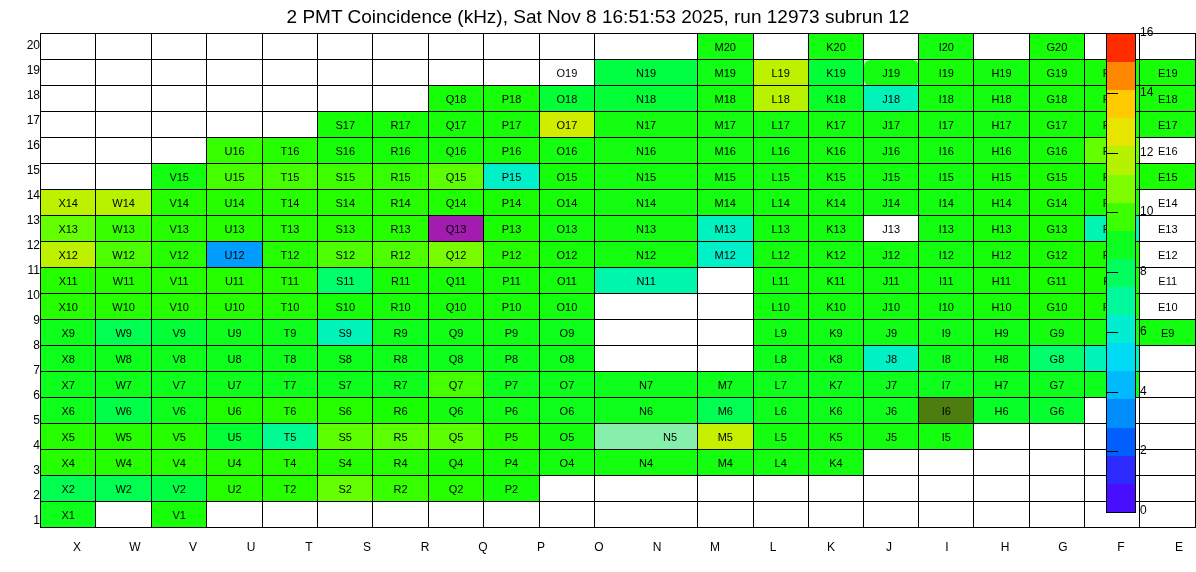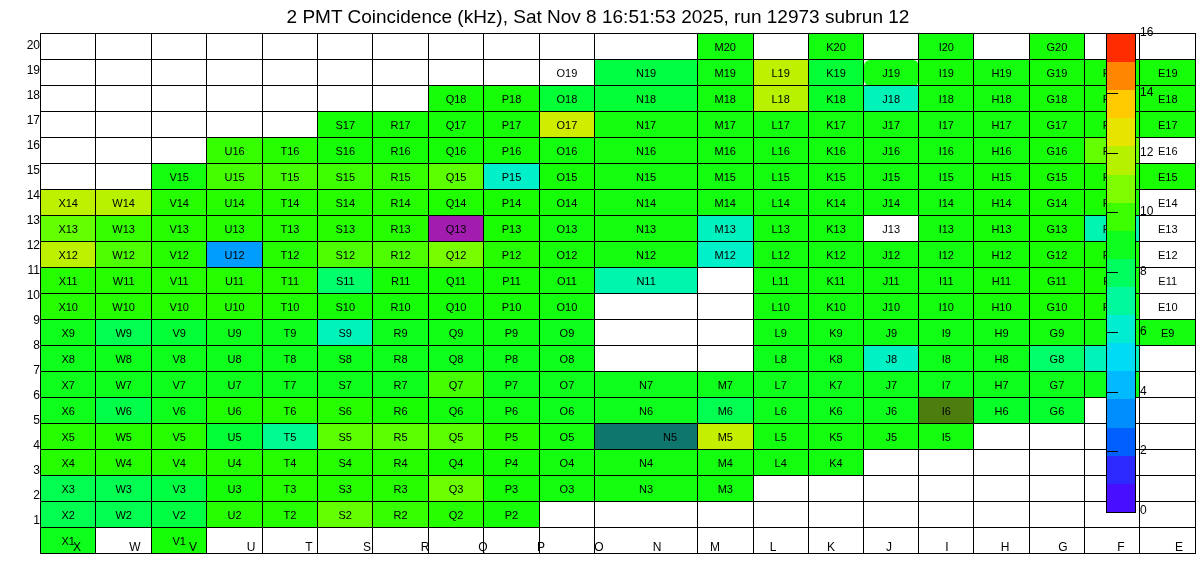--- a/index.html
+++ b/index.html
@@ -358,21 +358,21 @@
           <td style="background: rgb(38, 255, 0);">X5</td>
           <td style="background: rgb(38, 255, 0);">W5</td>
           <td style="background: rgb(38, 255, 0);">V5</td>
           <td style="background: rgb(3, 255, 53);">U5</td>
           <td style="background: rgb(0, 251, 147);">T5</td>
           <td style="background: rgb(92, 255, 0);">S5</td>
           <td style="background: rgb(92, 255, 0);">R5</td>
           <td style="background: rgb(92, 255, 0);">Q5</td>
           <td style="background: rgb(38, 255, 0);">P5</td>
           <td style="background: rgb(19, 255, 15);">O5</td>
-          <td style="background: #0f766e; padding-left: 48px;">N5</td>
+          <td style="background: #86efac; padding-left: 48px;">N5</td>
           <td style="background: rgb(196, 240, 0);">M5</td>
           <td style="background: rgb(19, 255, 15);">L5</td>
           <td style="background: rgb(19, 255, 15);">K5</td>
           <td style="background: rgb(19, 255, 15);">J5</td>
           <td style="background: rgb(19, 255, 15);">I5</td>
           <td class="empty"></td>
           <td class="empty"></td>
           <td class="empty"></td>
           <td class="empty"></td>
         </tr>
@@ -384,42 +384,20 @@
           <td style="background: rgb(38, 255, 0);">T4</td>
           <td style="background: rgb(38, 255, 0);">S4</td>
           <td style="background: rgb(38, 255, 0);">R4</td>
           <td style="background: rgb(25, 255, 2);">Q4</td>
           <td style="background: rgb(22, 255, 9);">P4</td>
           <td style="background: rgb(19, 255, 15);">O4</td>
           <td style="background: rgb(19, 255, 15);">N4</td>
           <td style="background: rgb(19, 255, 15);">M4</td>
           <td style="background: rgb(19, 255, 15);">L4</td>
           <td style="background: rgb(19, 255, 15);">K4</td>
-          <td class="empty"></td>
-          <td class="empty"></td>
-          <td class="empty"></td>
-          <td class="empty"></td>
-          <td class="empty"></td>
-          <td class="empty"></td>
-        </tr>
-        <tr>
-          <td style="background: rgb(0, 255, 80);">X3</td>
-          <td style="background: rgb(0, 255, 80);">W3</td>
-          <td style="background: rgb(0, 255, 66);">V3</td>
-          <td style="background: rgb(22, 255, 9);">U3</td>
-          <td style="background: rgb(38, 255, 0);">T3</td>
-          <td style="background: rgb(38, 255, 0);">S3</td>
-          <td style="background: rgb(38, 255, 0);">R3</td>
-          <td style="background: rgb(107, 255, 0);">Q3</td>
-          <td style="background: rgb(22, 255, 9);">P3</td>
-          <td style="background: rgb(19, 255, 15);">O3</td>
-          <td style="background: rgb(19, 255, 15);">N3</td>
-          <td style="background: rgb(19, 255, 15);">M3</td>
-          <td class="empty"></td>
-          <td class="empty"></td>
           <td class="empty"></td>
           <td class="empty"></td>
           <td class="empty"></td>
           <td class="empty"></td>
           <td class="empty"></td>
           <td class="empty"></td>
         </tr>
         <tr>
           <td style="background: rgb(0, 255, 80);">X2</td>
           <td style="background: rgb(0, 255, 80);">W2</td>

